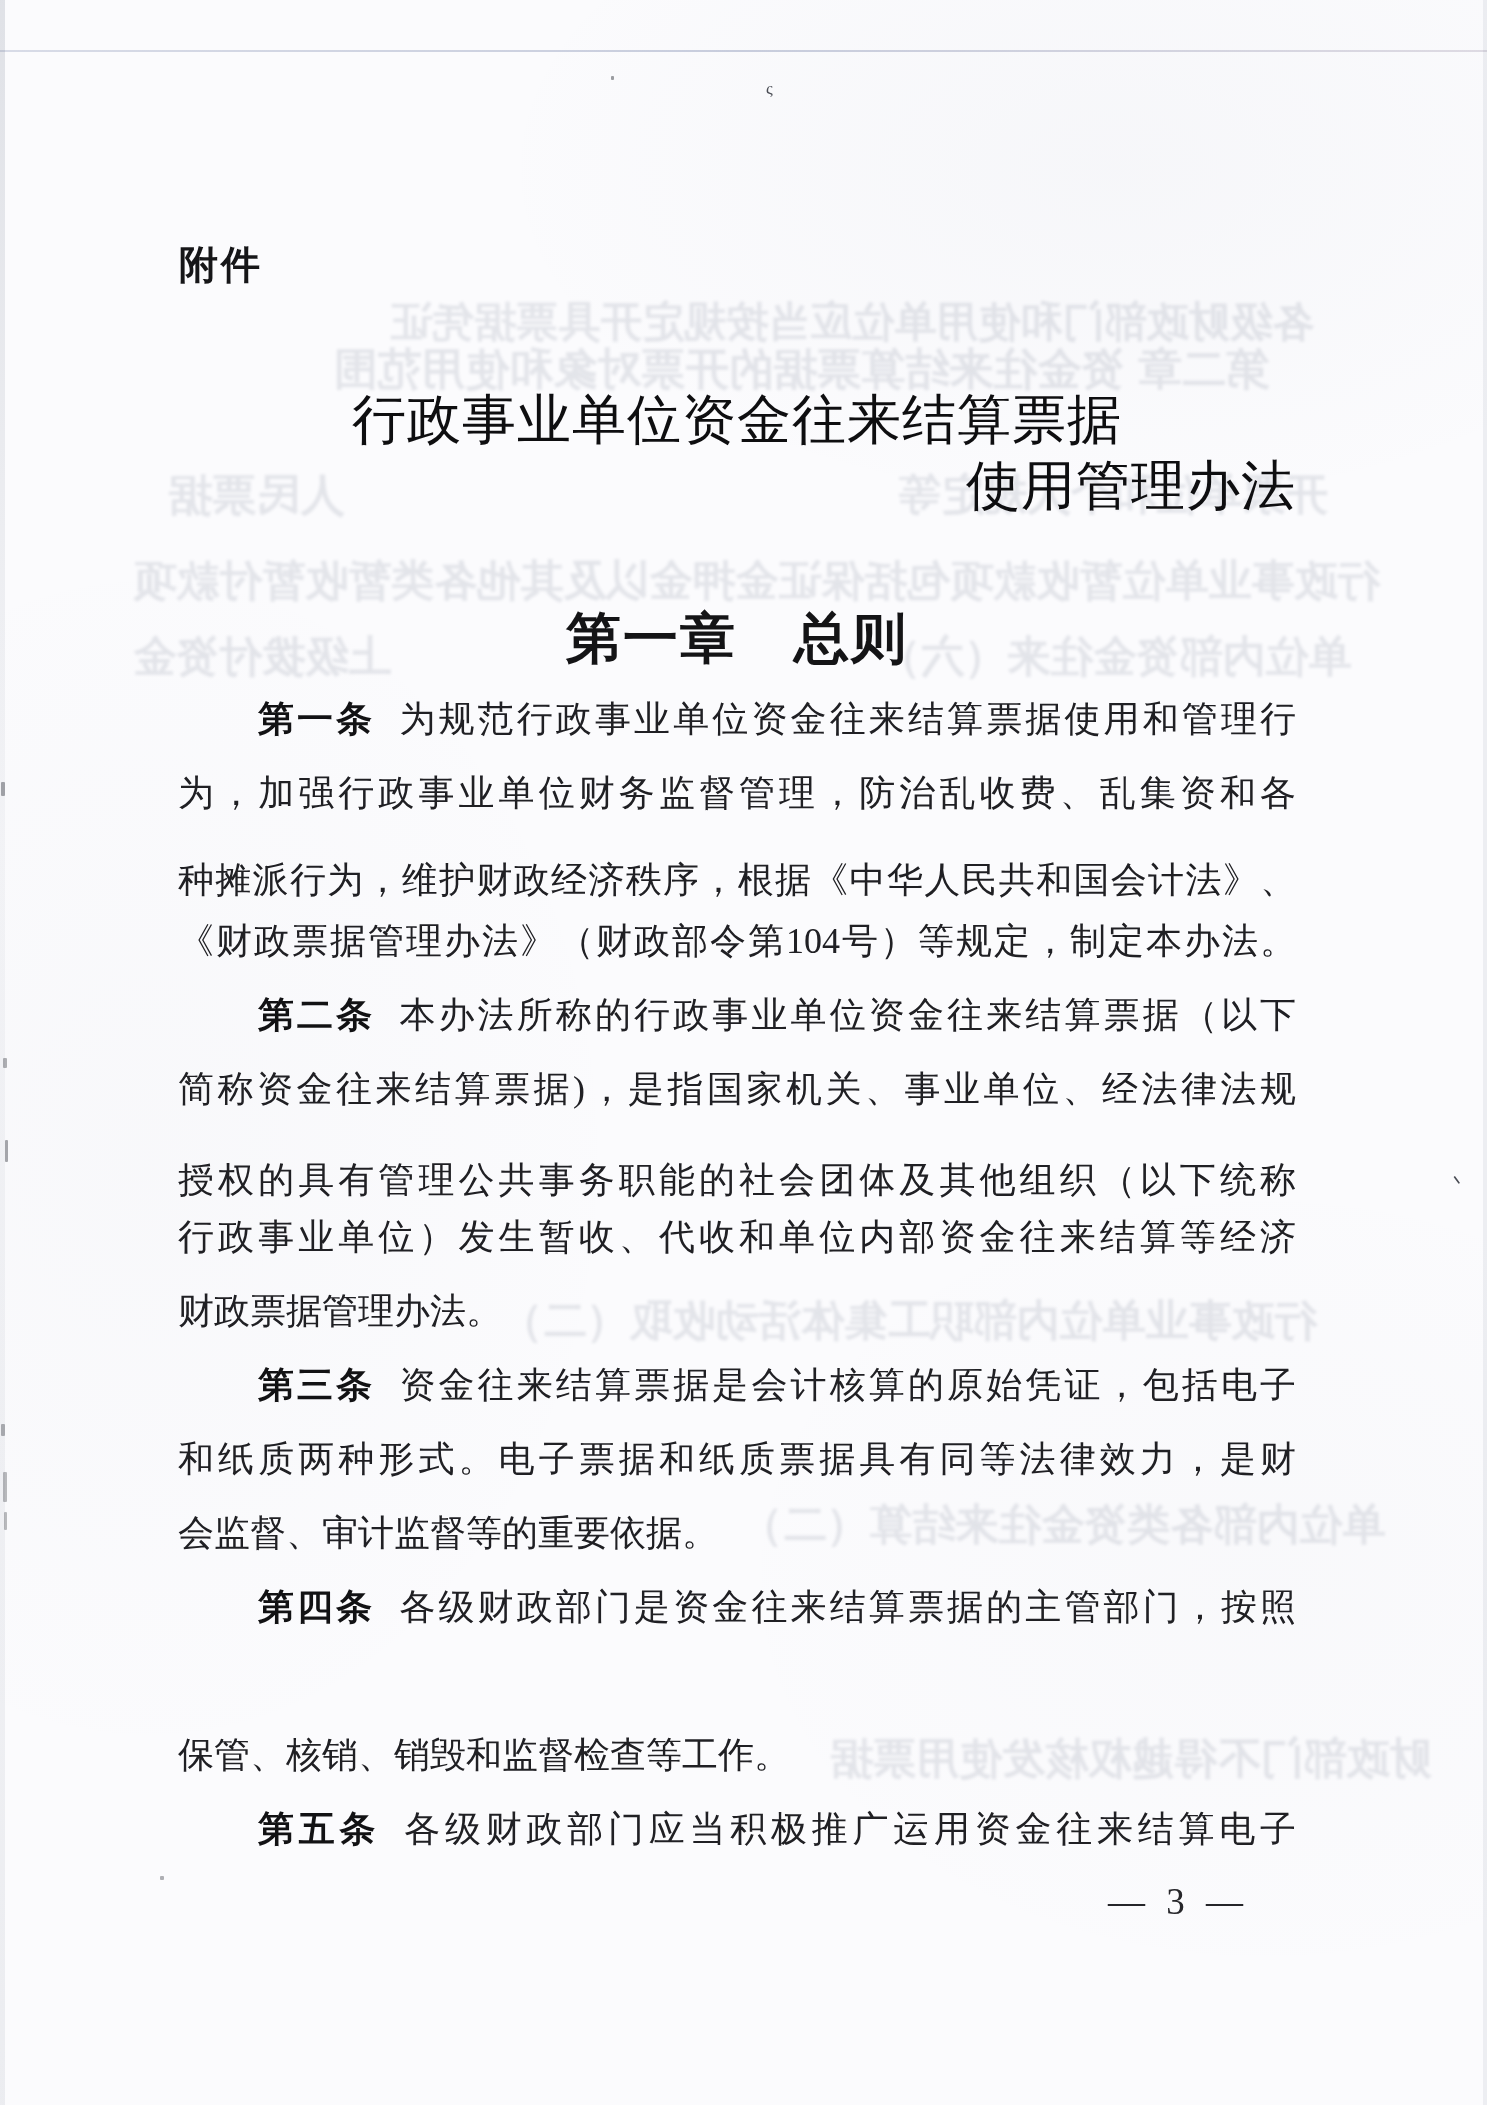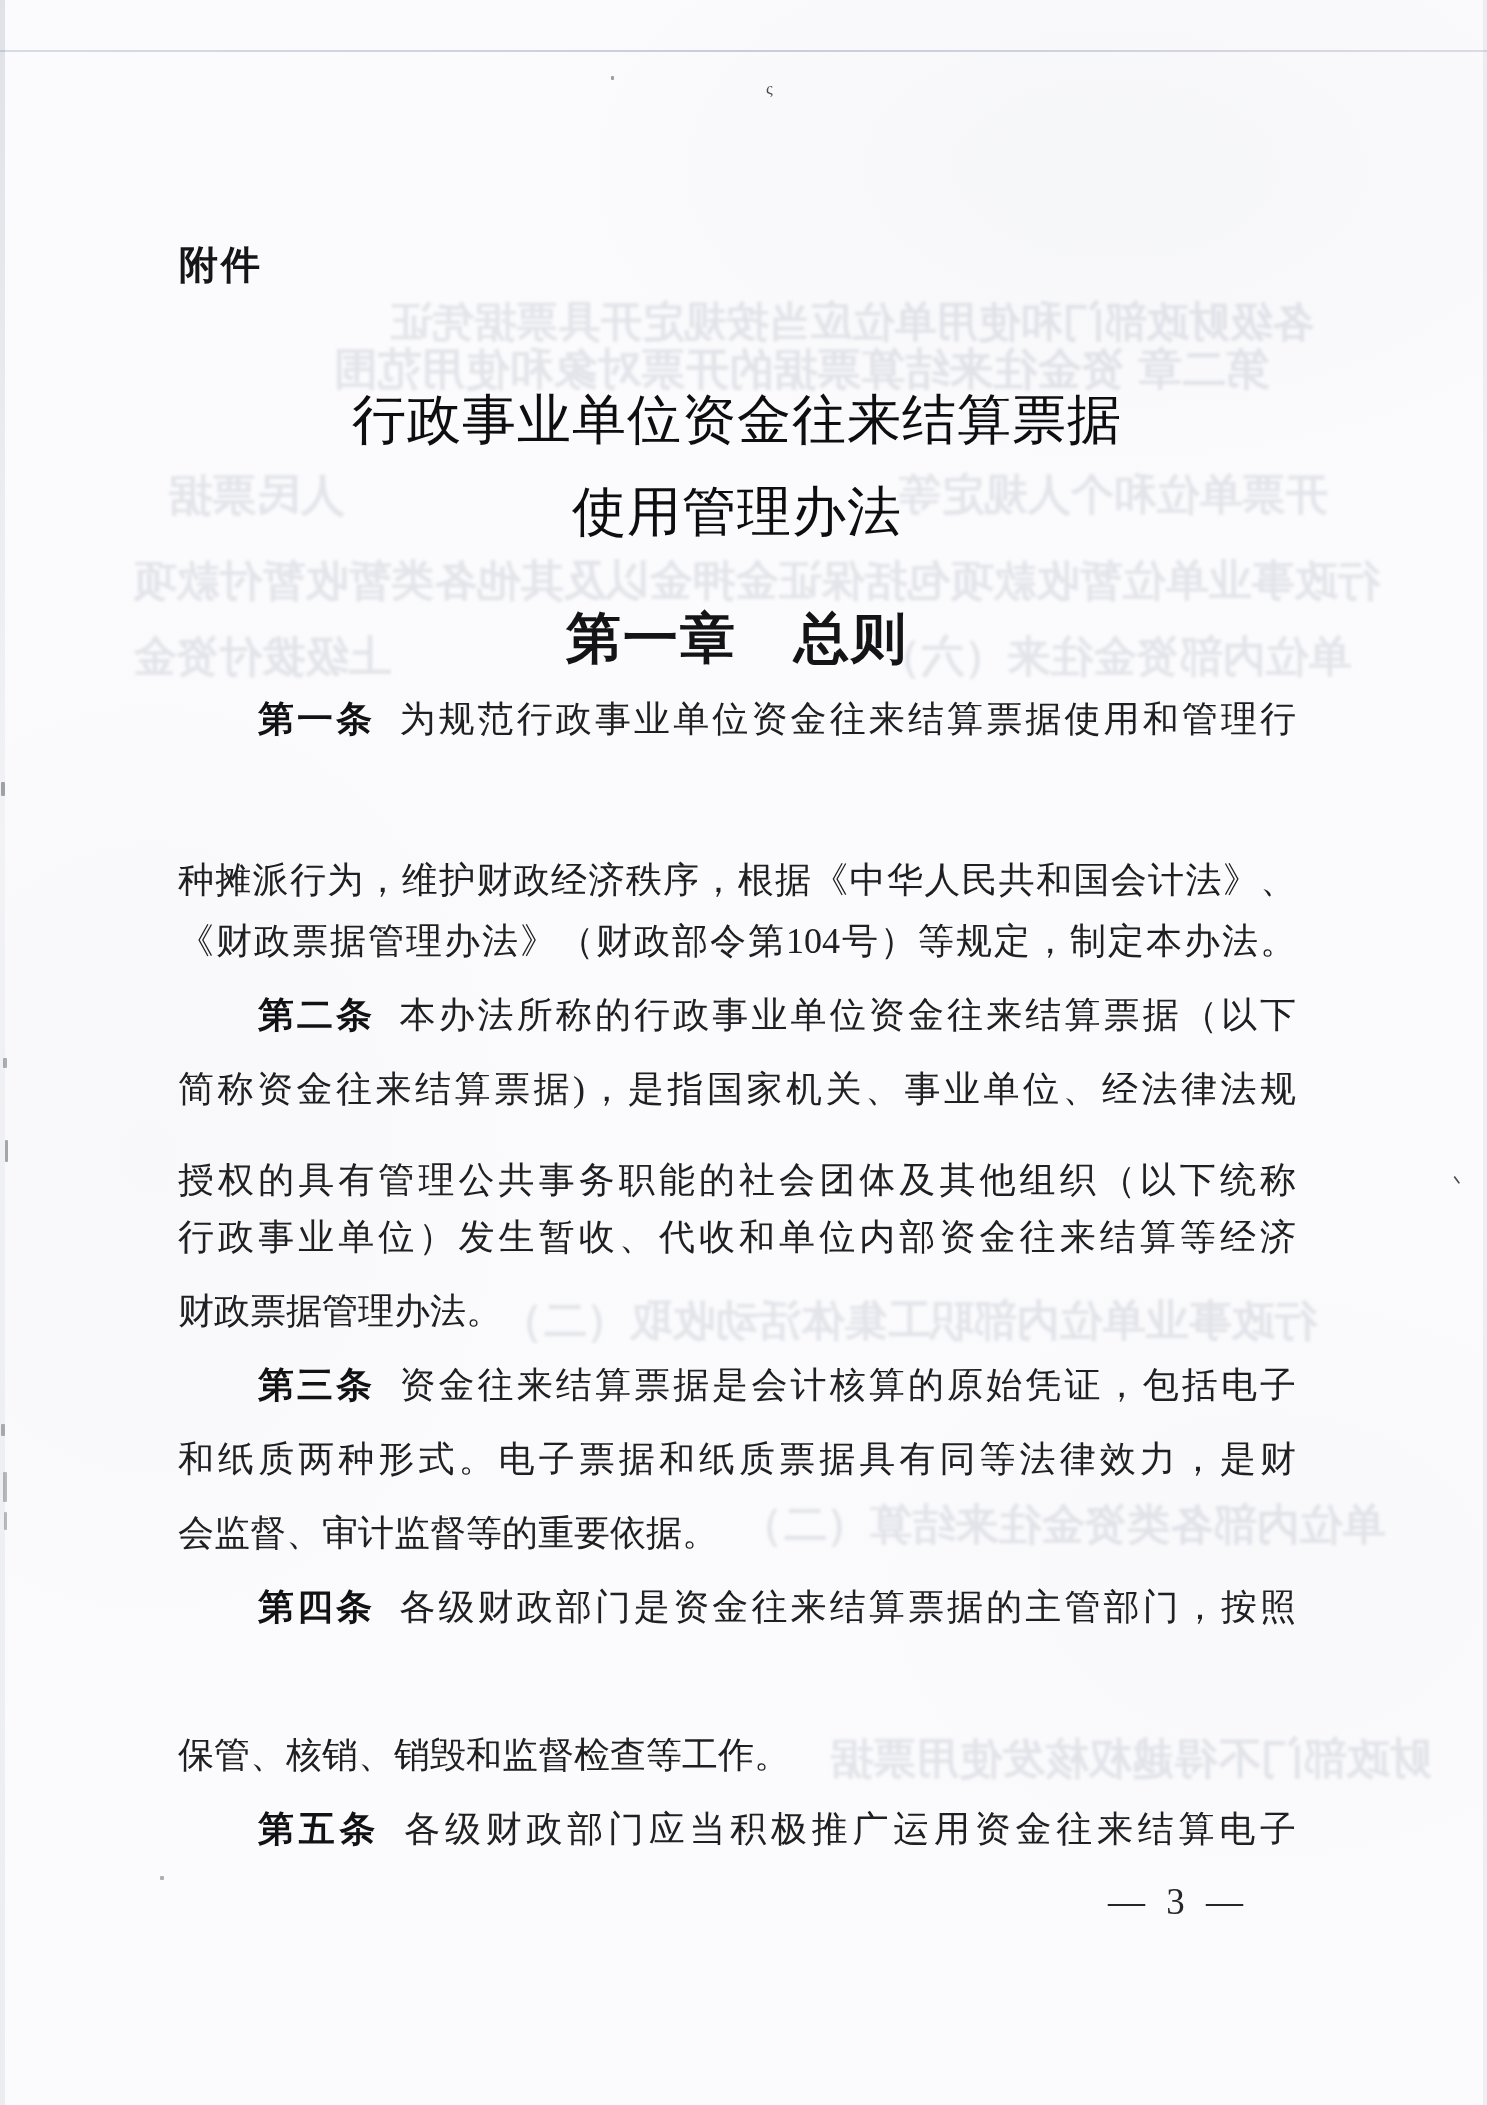--- a/index.html
+++ b/index.html
@@ -51,21 +51,21 @@
   .doc-title{
     position:absolute;left:178px;width:1118px;
     text-align:center;
     font-family:"Liberation Sans","DejaVu Sans",sans-serif;
     font-weight:400;
     font-size:54px;
     letter-spacing:1px;
     color:#0e0e10;
   }
   .doc-title.l1{top:384px;}
-  .doc-title.l2{top:476px;}
+  .doc-title.l2{top:450px;text-align:right;}
   .chapter{
     position:absolute;left:178px;width:1118px;top:602px;
     text-align:center;
     font-family:"Liberation Sans","DejaVu Sans",sans-serif;
     font-weight:800;
     font-size:55px;
     letter-spacing:2px;
     color:#141416;
   }
   #body-lines{position:absolute;left:0;top:0;width:100%;height:100%;}
@@ -129,20 +129,21 @@
 
   <div class="attachment">附件</div>
 
   <div class="doc-title l1">行政事业单位资金往来结算票据</div>
   <div class="doc-title l2">使用管理办法</div>
 
   <div class="chapter">第一章　总则</div>
 
   <div id="body-lines">
       <div class="body-line fill indent" style="top: 695px;"><span class="art-head">第一条</span><span>为规范行政事业单位资金往来结算票据使用和管理行</span></div>
+      <div class="body-line fill" style="top: 769px;"><span>为，加强行政事业单位财务监督管理，防治乱收费、乱集资和各</span></div>
       <div class="body-line fill" style="top: 843px; margin-top: 13px;"><span>种摊派行为，维护财政经济秩序，根据《中华人民共和国会计法》、</span></div>
       <div class="body-line fill" style="top: 917px;"><span>《财政票据管理办法》（财政部令第104号）等规定，制定本办法。</span></div>
       <div class="body-line fill indent" style="top: 991px;"><span class="art-head">第二条</span><span>本办法所称的行政事业单位资金往来结算票据（以下</span></div>
       <div class="body-line fill" style="top: 1065px;"><span>简称资金往来结算票据)，是指国家机关、事业单位、经法律法规</span></div>
       <div class="body-line fill" style="top: 1139px; margin-top: 17px;"><span>授权的具有管理公共事务职能的社会团体及其他组织（以下统称</span></div>
       <div class="body-line fill" style="top: 1213px;"><span>行政事业单位）发生暂收、代收和单位内部资金往来结算等经济</span></div>
       <div class="body-line" style="top: 1287px;"><span>财政票据管理办法。</span></div>
       <div class="body-line fill indent" style="top: 1361px;"><span class="art-head">第三条</span><span>资金往来结算票据是会计核算的原始凭证，包括电子</span></div>
       <div class="body-line fill" style="top: 1435px;"><span>和纸质两种形式。电子票据和纸质票据具有同等法律效力，是财</span></div>
       <div class="body-line" style="top: 1509px;"><span>会监督、审计监督等的重要依据。</span></div>

